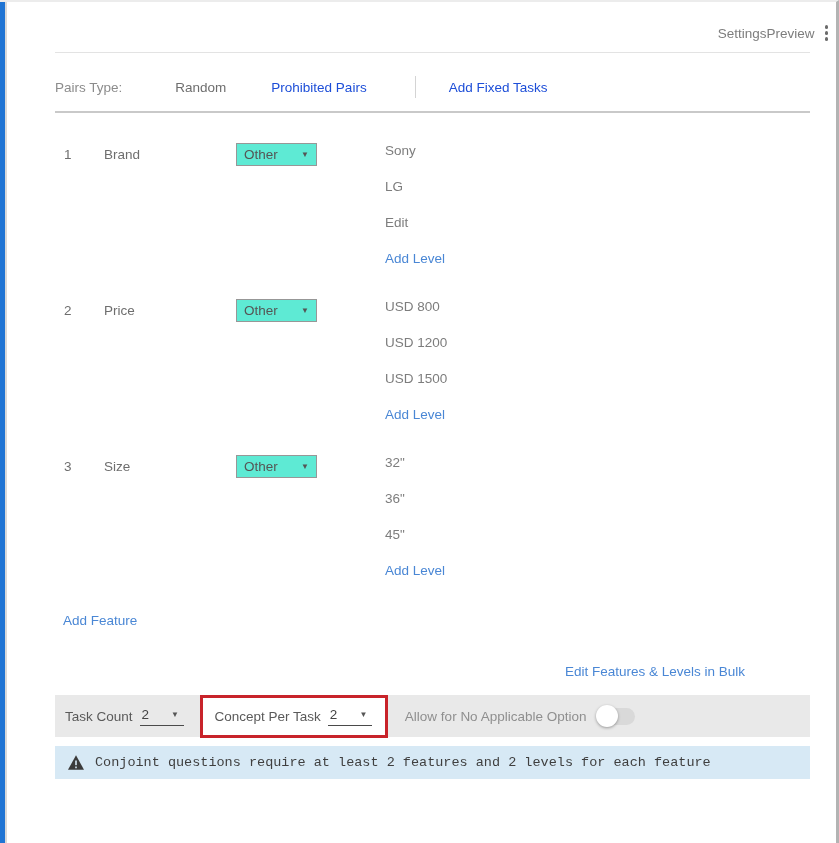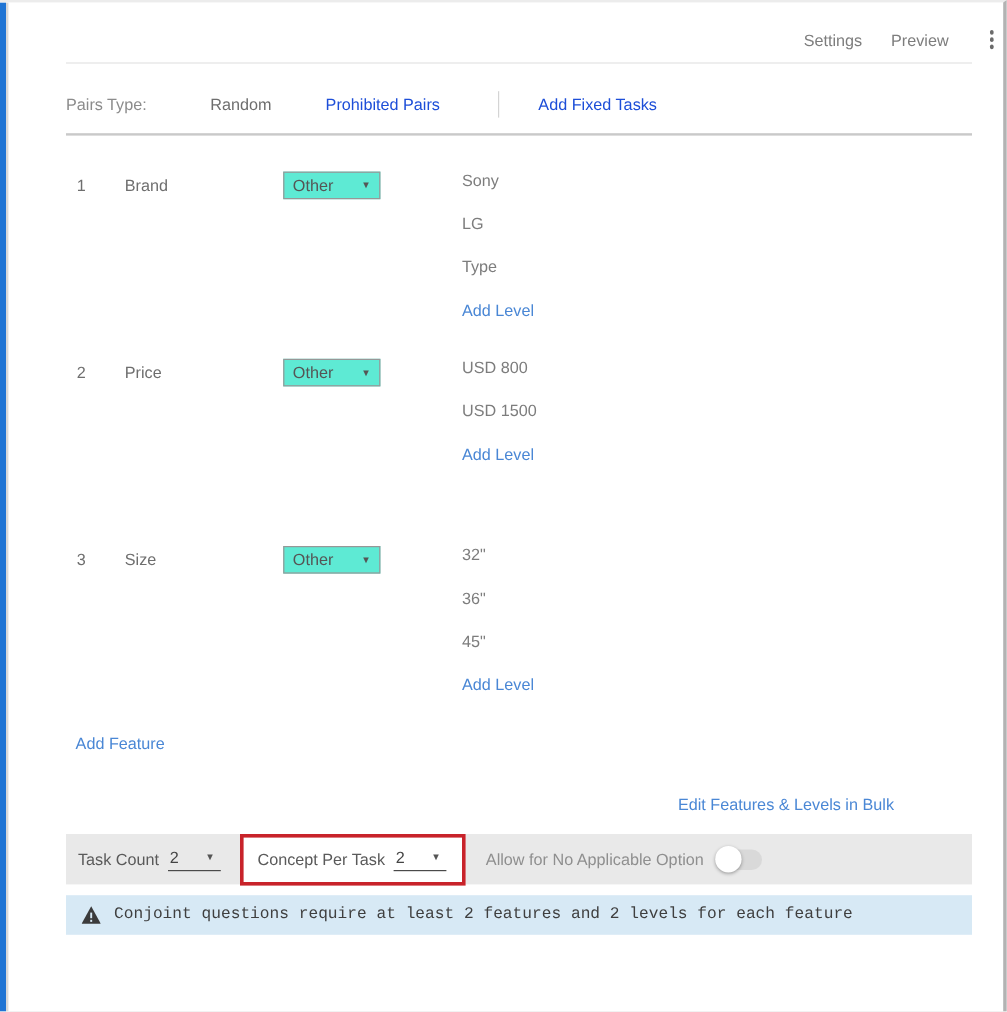--- a/index.html
+++ b/index.html
@@ -8,21 +8,21 @@
   .page {
     position:relative; width:839px; height:843px; background:#ffffff;
     border-top:2px solid #ececec; border-right:3px solid #b3b3b3;
     overflow:hidden;
   }
   .left-accent { position:absolute; left:0; top:0; width:5px; height:843px; background:#1f74d4; }
   .left-line { position:absolute; left:5px; top:0; width:2px; height:843px; background:#d9d9d9; }
   .content { position:absolute; left:55px; top:0; width:755px; }
 
   
-  .topbar { display:flex; justify-content:flex-end; align-items:center; gap:24px; margin-top:22px; height:18px; }
+  .topbar { display:flex; justify-content:flex-end; align-items:center; margin-top:22px; height:18px; }
   .topbar a { font-size:13.5px; color:#7d7d7d; text-decoration:none; cursor:pointer; }
   .kebab { display:flex; flex-direction:column; gap:2.5px; padding:2px 4px; cursor:pointer; margin-left:6px; margin-right:-22px; }
   .kebab i { width:3.5px; height:3.5px; border-radius:50%; background:#6b6b6b; }
 
   
   .qtext { display:block; width:100%; border:none; outline:none; margin-top:13px; font-size:17px; color:#555;
            font-family:"Liberation Sans","DejaVu Sans",sans-serif; }
   .qtext::placeholder { color:#b7b7b7; opacity:1; }
   .divider-light { border:none; border-top:1px solid #e3e3e3; margin-top:10px; }
   .divider-mid   { border:none; border-top:2px solid #c9c9c9; margin-top:13px; }
@@ -107,34 +107,35 @@
       <div class="frow">
         <span class="fnum">1</span>
         <span class="fname">Brand</span>
         <div class="fselect">
           <span>Other</span>
           <span class="caret">▼</span>
         </div>
         <div class="levels">
           <div class="lvl">Sony</div>
           <div class="lvl">LG</div>
-          <div class="lvl">Type</div>
+          <div class="lvl">Edit</div>
           <a class="add-link">Add Level</a>
         </div>
       </div>
 
       <div class="frow">
         <span class="fnum">2</span>
         <span class="fname">Price</span>
         <div class="fselect">
           <span>Other</span>
           <span class="caret">▼</span>
         </div>
         <div class="levels">
           <div class="lvl">USD 800</div>
+          <div class="lvl">USD 1200</div>
           <div class="lvl">USD 1500</div>
           <a class="add-link">Add Level</a>
         </div>
       </div>
 
       <div class="frow">
         <span class="fnum">3</span>
         <span class="fname">Size</span>
         <div class="fselect">
           <span>Other</span>

